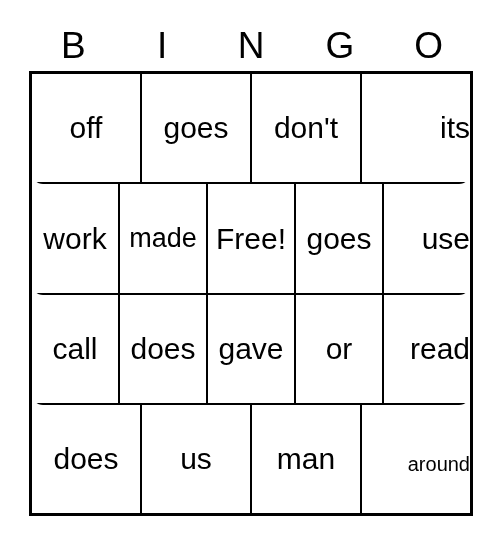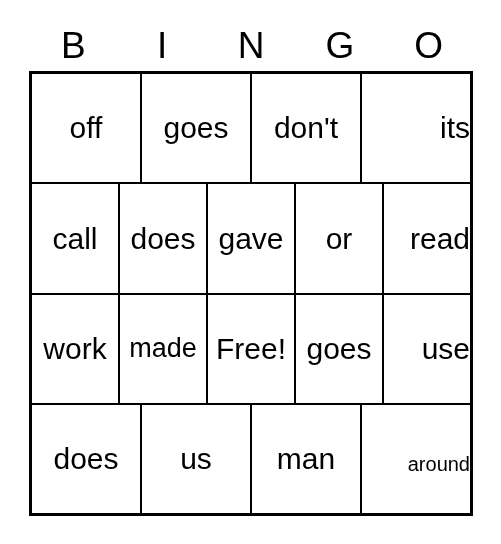--- a/index.html
+++ b/index.html
@@ -56,20 +56,21 @@
     border: 3px solid #000000;
     display: flex;
     flex-direction: column;
     background: #ffffff;
   }
   .grid-row {
     flex: 1 1 0;
     display: flex;
     border-bottom: 2px solid #000000;
     min-height: 0;
+    border-radius: 11px;
   }
   .grid-row:last-child {
     border-bottom: none;
   }
   .cell {
     flex: 1 1 0;
     border-right: 2px solid #000000;
     display: flex;
     align-items: center;
     justify-content: center;
@@ -120,51 +121,51 @@
       <div class="cell">
           <span class="cell-text">don't</span>
         </div>
       <div class="cell">
           <span class="cell-text">its</span>
         </div>
     </div>
 
     <div class="grid-row">
       <div class="cell">
+          <span class="cell-text">work</span>
+        </div>
+      <div class="cell">
+          <span class="cell-text size-md">made</span>
+        </div>
+      <div class="cell">
+          <span class="cell-text">Free!</span>
+        </div>
+      <div class="cell">
+          <span class="cell-text">goes</span>
+        </div>
+      <div class="cell">
+          <span class="cell-text">use</span>
+        </div>
+    </div>
+
+    <div class="grid-row">
+      <div class="cell">
           <span class="cell-text">call</span>
         </div>
       <div class="cell">
           <span class="cell-text">does</span>
         </div>
       <div class="cell">
           <span class="cell-text">gave</span>
         </div>
       <div class="cell">
           <span class="cell-text">or</span>
         </div>
       <div class="cell">
           <span class="cell-text">read</span>
-        </div>
-    </div>
-
-    <div class="grid-row">
-      <div class="cell">
-          <span class="cell-text">work</span>
-        </div>
-      <div class="cell">
-          <span class="cell-text size-md">made</span>
-        </div>
-      <div class="cell">
-          <span class="cell-text">Free!</span>
-        </div>
-      <div class="cell">
-          <span class="cell-text">goes</span>
-        </div>
-      <div class="cell">
-          <span class="cell-text">use</span>
         </div>
     </div>
 
 
     <div class="grid-row">
       <div class="cell">
           <span class="cell-text">does</span>
         </div>
       <div class="cell">
           <span class="cell-text">us</span>

